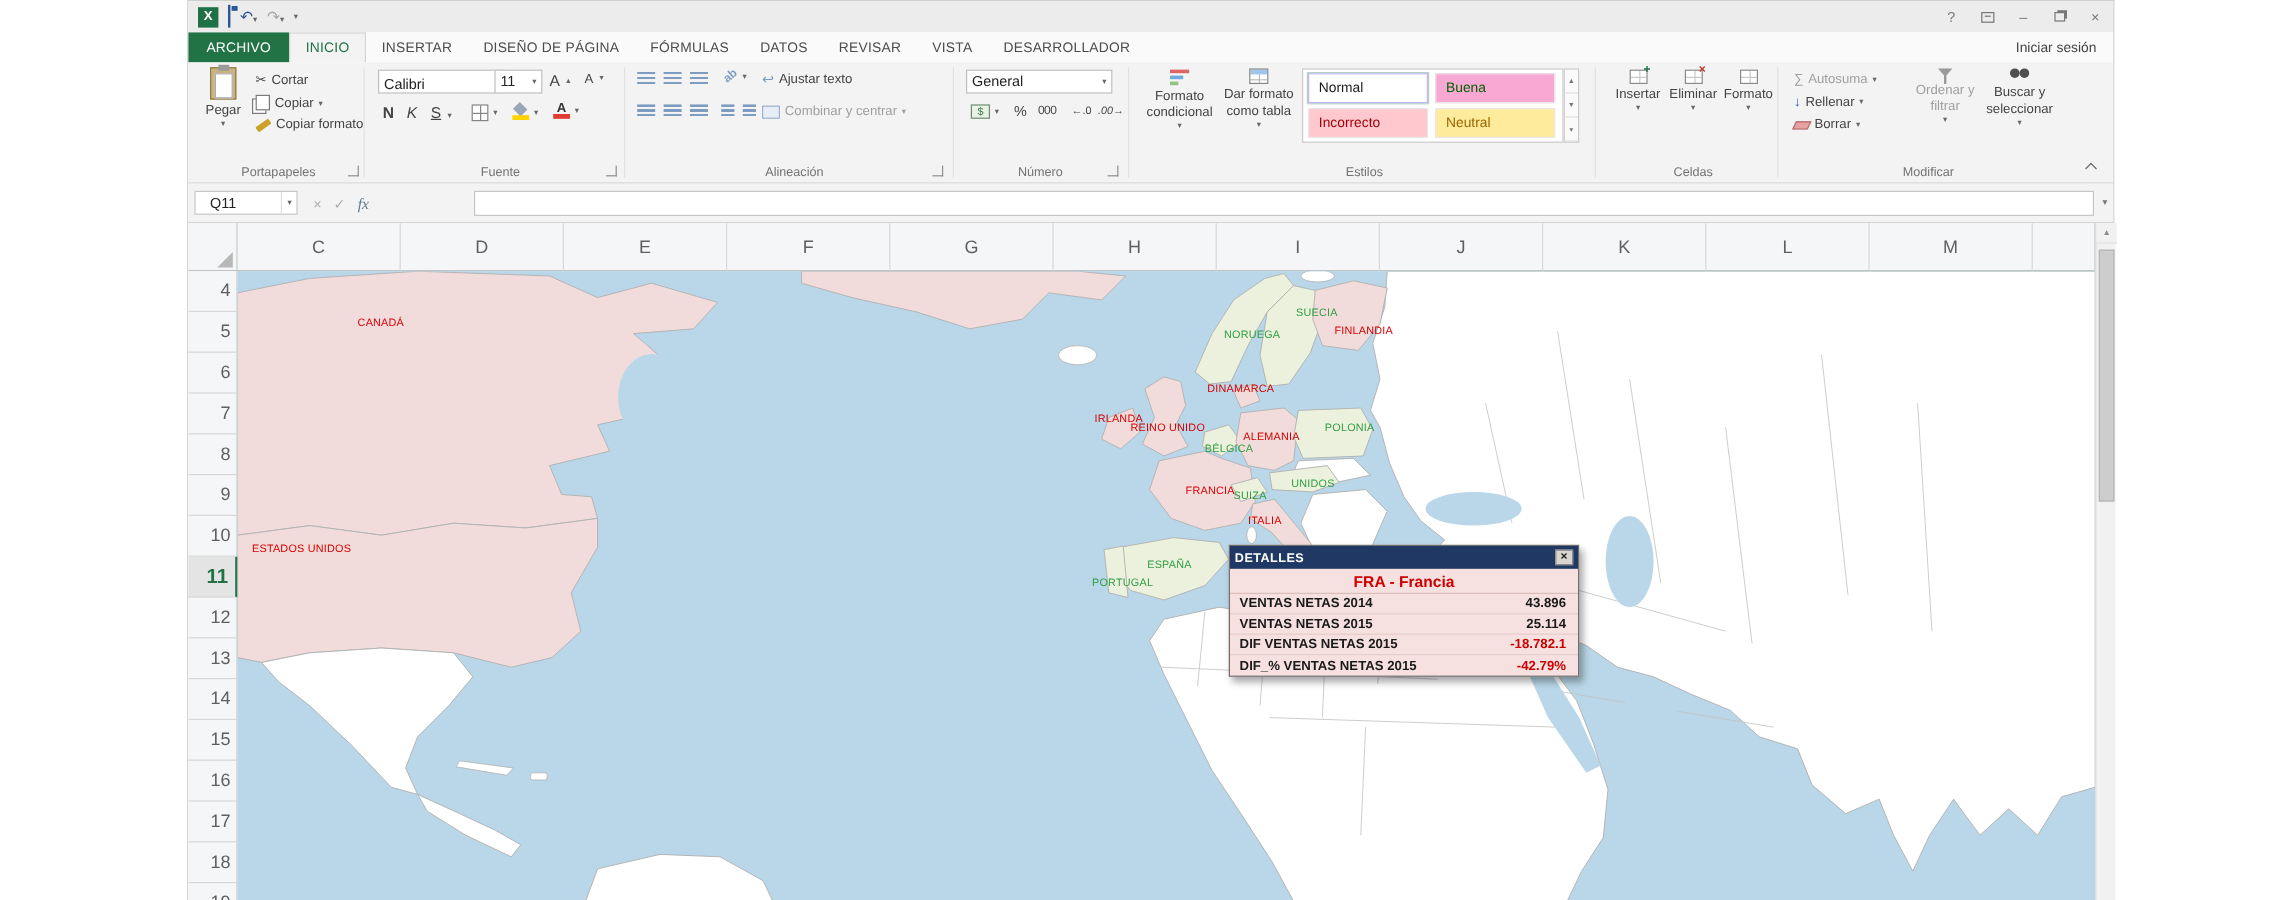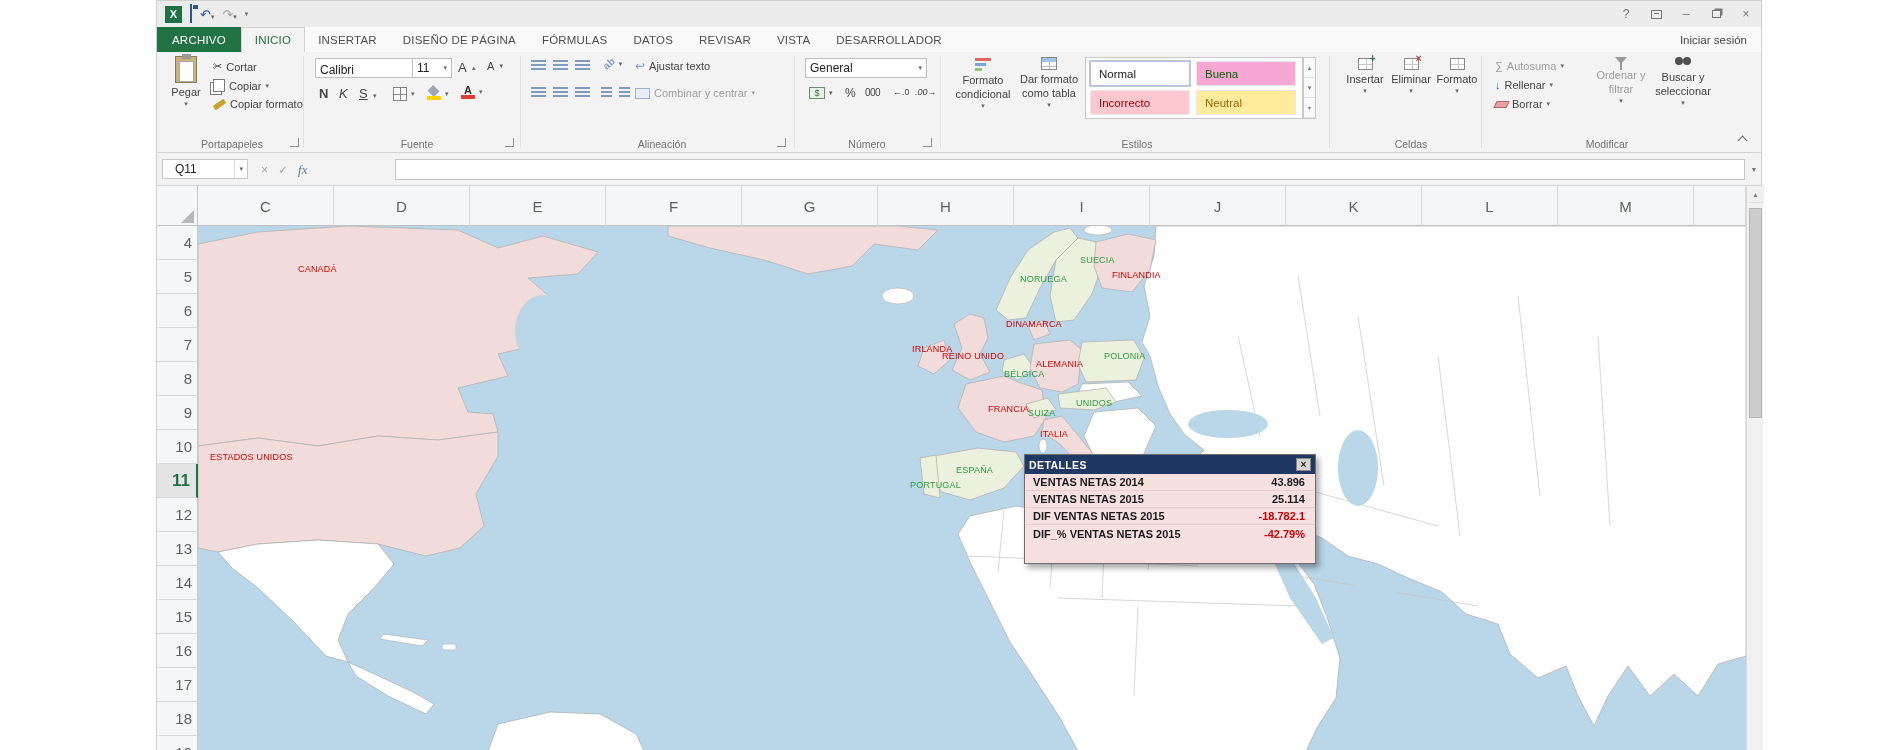--- a/index.html
+++ b/index.html
@@ -517,20 +517,21 @@
     <span class="map-label lbl-neg" style="left:842px;top:203px;">ITALIA</span>
     <span class="map-label lbl-pos" style="left:758px;top:239px;">ESPAÑA</span>
     <span class="map-label lbl-pos" style="left:712px;top:254px;">PORTUGAL</span>
 
     
     <div class="popup">
       <div class="popup-titleb popup-titlebar">
         <span>DETALLES</span>
         <span class="popup-close">×</span>
       </div>
+      <div class="popup-header">FRA - Francia</div>
       <div class="popup-row">
         <span>VENTAS NETAS 2014</span>
         <span class="val">43.896</span>
       </div>
       <div class="popup-row">
         <span>VENTAS NETAS 2015</span>
         <span class="val">25.114</span>
       </div>
       <div class="popup-row">
         <span>DIF VENTAS NETAS 2015</span>

